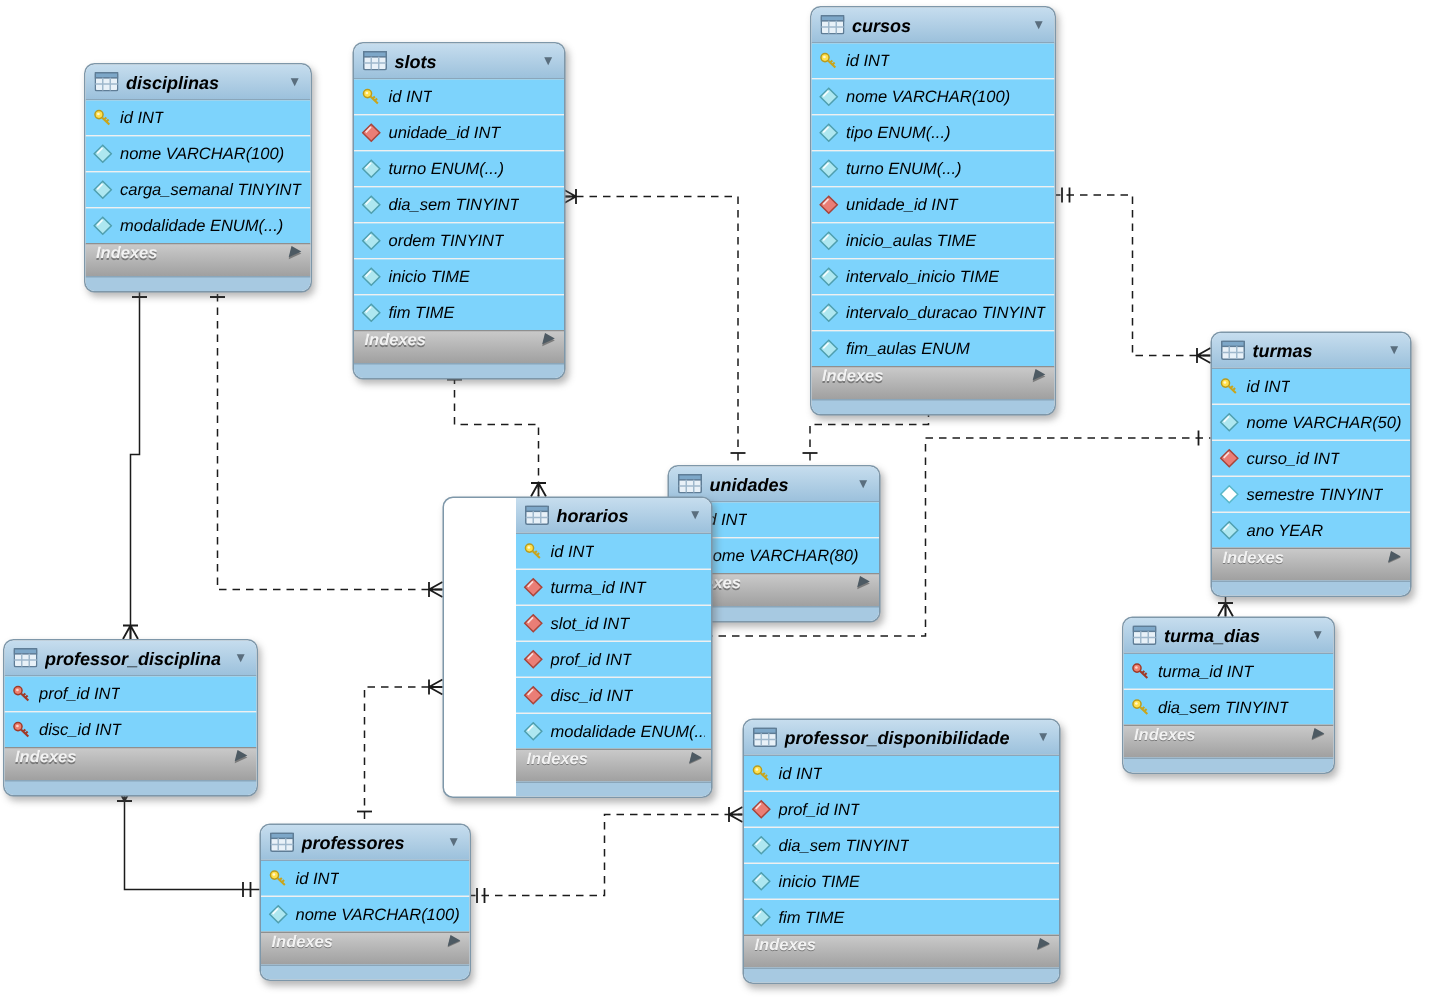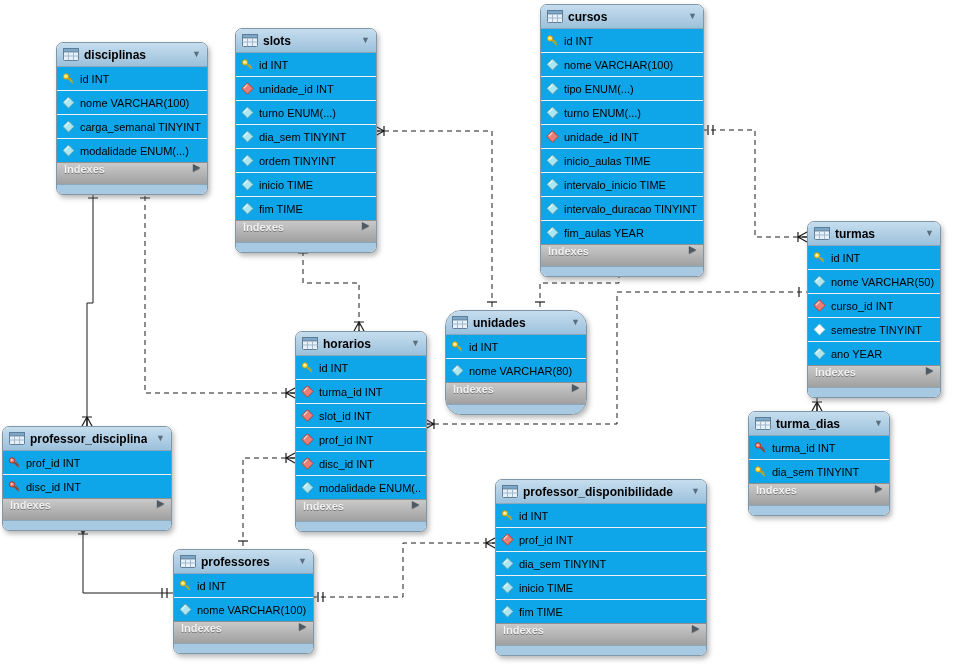--- a/index.html
+++ b/index.html
@@ -5,32 +5,33 @@
   html,body{margin:0;padding:0;background:#ffffff;}
   #stage{
     position:relative;width:959px;height:666px;background:#ffffff;overflow:hidden;
     font-family:"Liberation Sans",sans-serif;
   }
   #wires{position:absolute;left:0;top:0;z-index:0;}
   .table-card{
     position:absolute;z-index:1;background:#ffffff;
     border:1px solid #7e97a9;border-radius:7px;overflow:hidden;
     box-shadow:2px 3px 5px rgba(100,100,100,.45);
+    font-style:italic;
   }
   .t-header{
     height:23px;display:flex;align-items:center;gap:5px;padding:0 6px;
     background:linear-gradient(#c6ddee,#9cc1dc);
     border-bottom:1px solid #8aa6ba;
     font-weight:bold;font-size:12px;color:#000;
   }
   .t-header .t-title{white-space:nowrap;overflow:hidden;}
   .t-arrow{margin-left:auto;color:#5a6e7e;font-size:9px;line-height:1;cursor:pointer;}
   .t-row{
     height:23px;display:flex;align-items:center;gap:5px;padding:0 4px 0 5px;
-    background:#0ea5e9;font-size:11px;color:#000;border-bottom:1px solid #f0f0f0;
+    background:#7dd3fc;font-size:11px;color:#000;border-bottom:1px solid #f0f0f0;
   }
   .t-row:last-child{border-bottom:none;}
   .c-icon{flex:0 0 13px;height:13px;display:flex;align-items:center;}
   .c-text{white-space:nowrap;overflow:hidden;}
   .t-indexes{
     height:21px;display:flex;align-items:flex-start;padding:0 7px;
     background:linear-gradient(#c9c9c9,#a0a0a0);
     border-top:1px solid #8f8f8f;
     color:#f2f2f2;font-weight:bold;font-size:11px;text-shadow:0 1px 0 rgba(80,80,80,.6);gap:36px;
   }
@@ -307,21 +308,21 @@
           </span>
           <span class="c-text">intervalo_duracao TINYINT</span>
         </div>
         <div class="t-row">
           <span class="c-icon">
             <svg width="13" height="13" viewBox="0 0 13 13">
               <path d="M6.5 0.8 L12.2 6.5 L6.5 12.2 L0.8 6.5 Z" fill="#aee7f0" stroke="#4f9fae"></path>
               <path d="M6.3 2.6 L2.8 6.2" stroke="rgba(255,255,255,.85)" stroke-width="1.2"></path>
             </svg>
           </span>
-          <span class="c-text">fim_aulas YEAR</span>
+          <span class="c-text">fim_aulas ENUM</span>
         </div>
       </div>
       <div class="t-indexes">
         <span>Indexes</span>
         <span class="idx-arrow">▶</span>
       </div>
       <div class="t-footer"></div>
     </div>
     <div class="table-card" style="left: 807px; top: 188px; width: 132px; margin-top: 33px;">
       <div class="t-header">
@@ -381,21 +382,21 @@
           </span>
           <span class="c-text">ano YEAR</span>
         </div>
       </div>
       <div class="t-indexes">
         <span>Indexes</span>
         <span class="idx-arrow">▶</span>
       </div>
       <div class="t-footer"></div>
     </div>
-    <div class="table-card" style="left: 445px; top: 310px; width: 140px; border-radius: 16px;">
+    <div class="table-card" style="left: 445px; top: 310px; width: 140px;">
       <div class="t-header">
         <span class="c-icon" style="flex-basis: 16px;">
           <svg width="16" height="13" viewBox="0 0 16 13">
             <rect x="0.5" y="0.5" width="15" height="12" rx="1" fill="#e8f1f8" stroke="#5f7d96"></rect>
             <rect x="0.5" y="0.5" width="15" height="3.4" fill="#7da7c8" stroke="#5f7d96"></rect>
             <path d="M5.5 3.9 V12.3 M10.5 3.9 V12.3 M0.5 8 H15.5" stroke="#9fb8cc"></path>
           </svg>
         </span>
         <span class="t-title">unidades</span>
         <span class="t-arrow">▼</span>
@@ -420,21 +421,21 @@
           </span>
           <span class="c-text">nome VARCHAR(80)</span>
         </div>
       </div>
       <div class="t-indexes">
         <span>Indexes</span>
         <span class="idx-arrow">▶</span>
       </div>
       <div class="t-footer"></div>
     </div>
-    <div class="table-card" style="left: 295px; top: 331px; width: 130px;">
+    <div class="table-card" style="left: 295px; top: 331px; width: 130px; padding-left: 48px;">
       <div class="t-header">
         <span class="c-icon" style="flex-basis: 16px;">
           <svg width="16" height="13" viewBox="0 0 16 13">
             <rect x="0.5" y="0.5" width="15" height="12" rx="1" fill="#e8f1f8" stroke="#5f7d96"></rect>
             <rect x="0.5" y="0.5" width="15" height="3.4" fill="#7da7c8" stroke="#5f7d96"></rect>
             <path d="M5.5 3.9 V12.3 M10.5 3.9 V12.3 M0.5 8 H15.5" stroke="#9fb8cc"></path>
           </svg>
         </span>
         <span class="t-title">horarios</span>
         <span class="t-arrow">▼</span>

